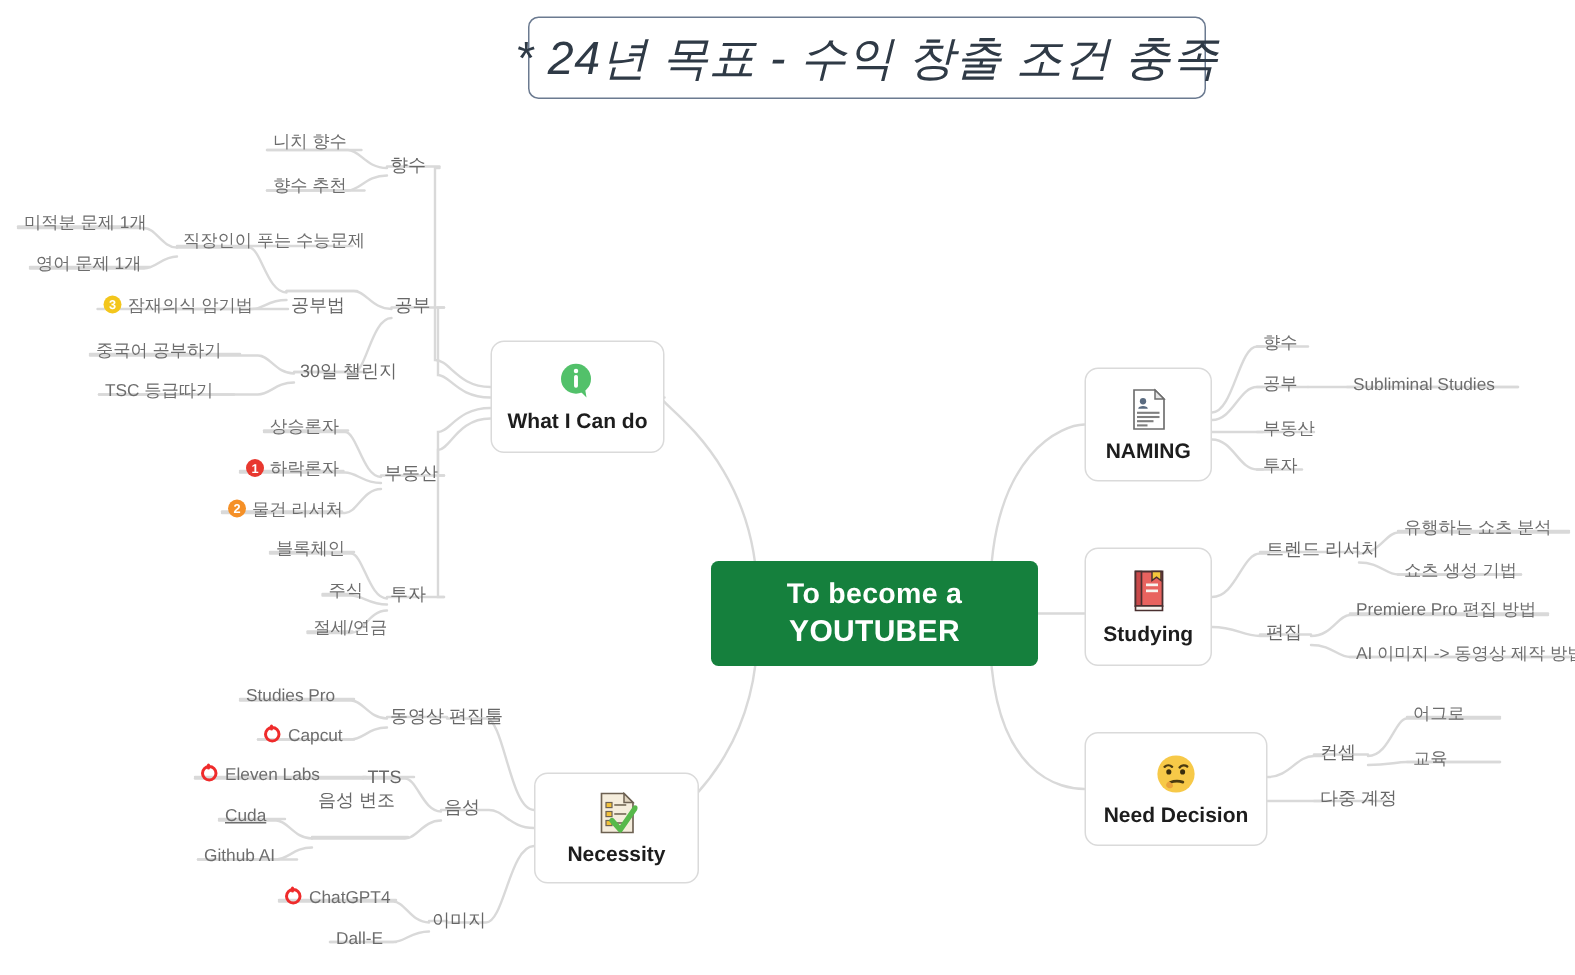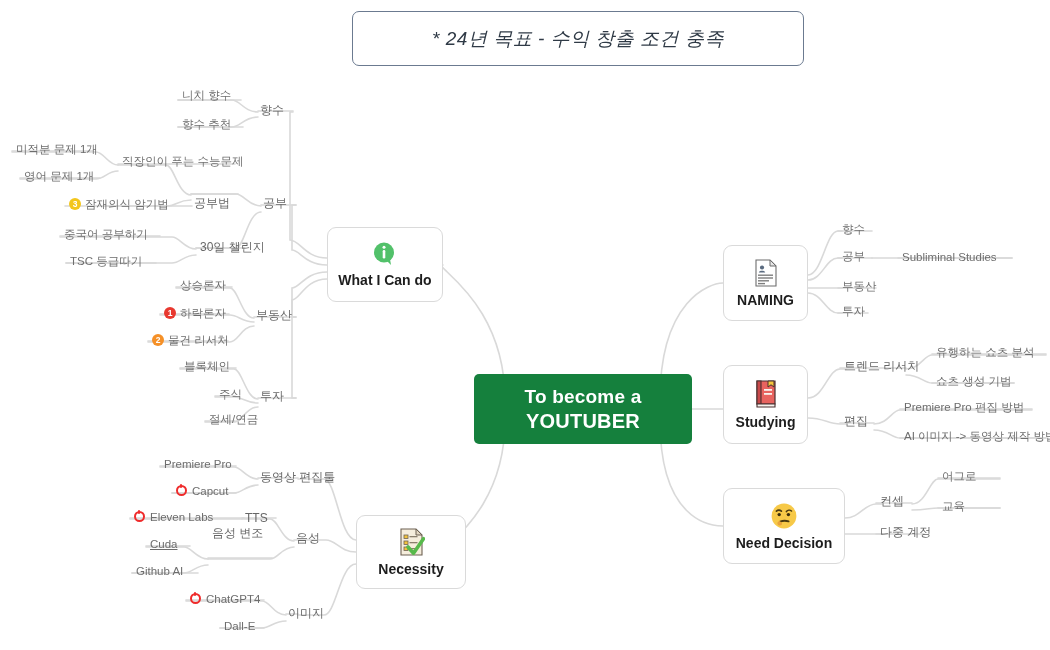--- a/index.html
+++ b/index.html
@@ -20,21 +20,21 @@
   .title-box{
     position:absolute; left:352px; top:11px;
     width:452px; height:55px;
     border:1px solid #6b7a90;
     border-radius:7px;
     background:#ffffff;
     display:flex; align-items:center; justify-content:center;
     z-index:4;
   }
   .title-box span{
-    font-size:19px;
+    font-size:31px;
     font-style:italic;
     color:#2f3a46;
     letter-spacing:.5px;
     white-space:nowrap;
   }
 
   
   .center-node{
     position:absolute; left:474px; top:374px;
     width:218px; height:70px;
@@ -358,21 +358,21 @@
   <div class="lab" style="left:150px; top:333px;">
     <span class="badge b2">2</span><span>물건 리서처</span>
   </div>
 
   <div class="lab l2" style="left:258px; top:389px;">투자</div>
   <div class="lab" style="left:182px; top:359px;">블록체인</div>
   <div class="lab" style="left:217px; top:387px;">주식</div>
   <div class="lab" style="left:207px; top:412px;">절세/연금</div>
 
   <div class="lab l2" style="left:258px; top:470px;">동영상 편집툴</div>
-  <div class="lab" style="left:162px; top:457px;">Premiere Pro</div>
+  <div class="lab" style="left:162px; top:457px;">Studies Pro</div>
   <div class="lab" style="left:174px; top:484px;">
     <span class="ring"></span><span>Capcut</span>
   </div>
 
   <div class="lab l2" style="left:294px; top:531px;">음성</div>
   <div class="lab l2" style="left:243px; top:511px;">TTS</div>
   <div class="lab" style="left:132px; top:510px;">
     <span class="ring"></span><span>Eleven Labs</span>
   </div>
   <div class="lab l2" style="left:210px; top:526px;">음성 변조</div>

